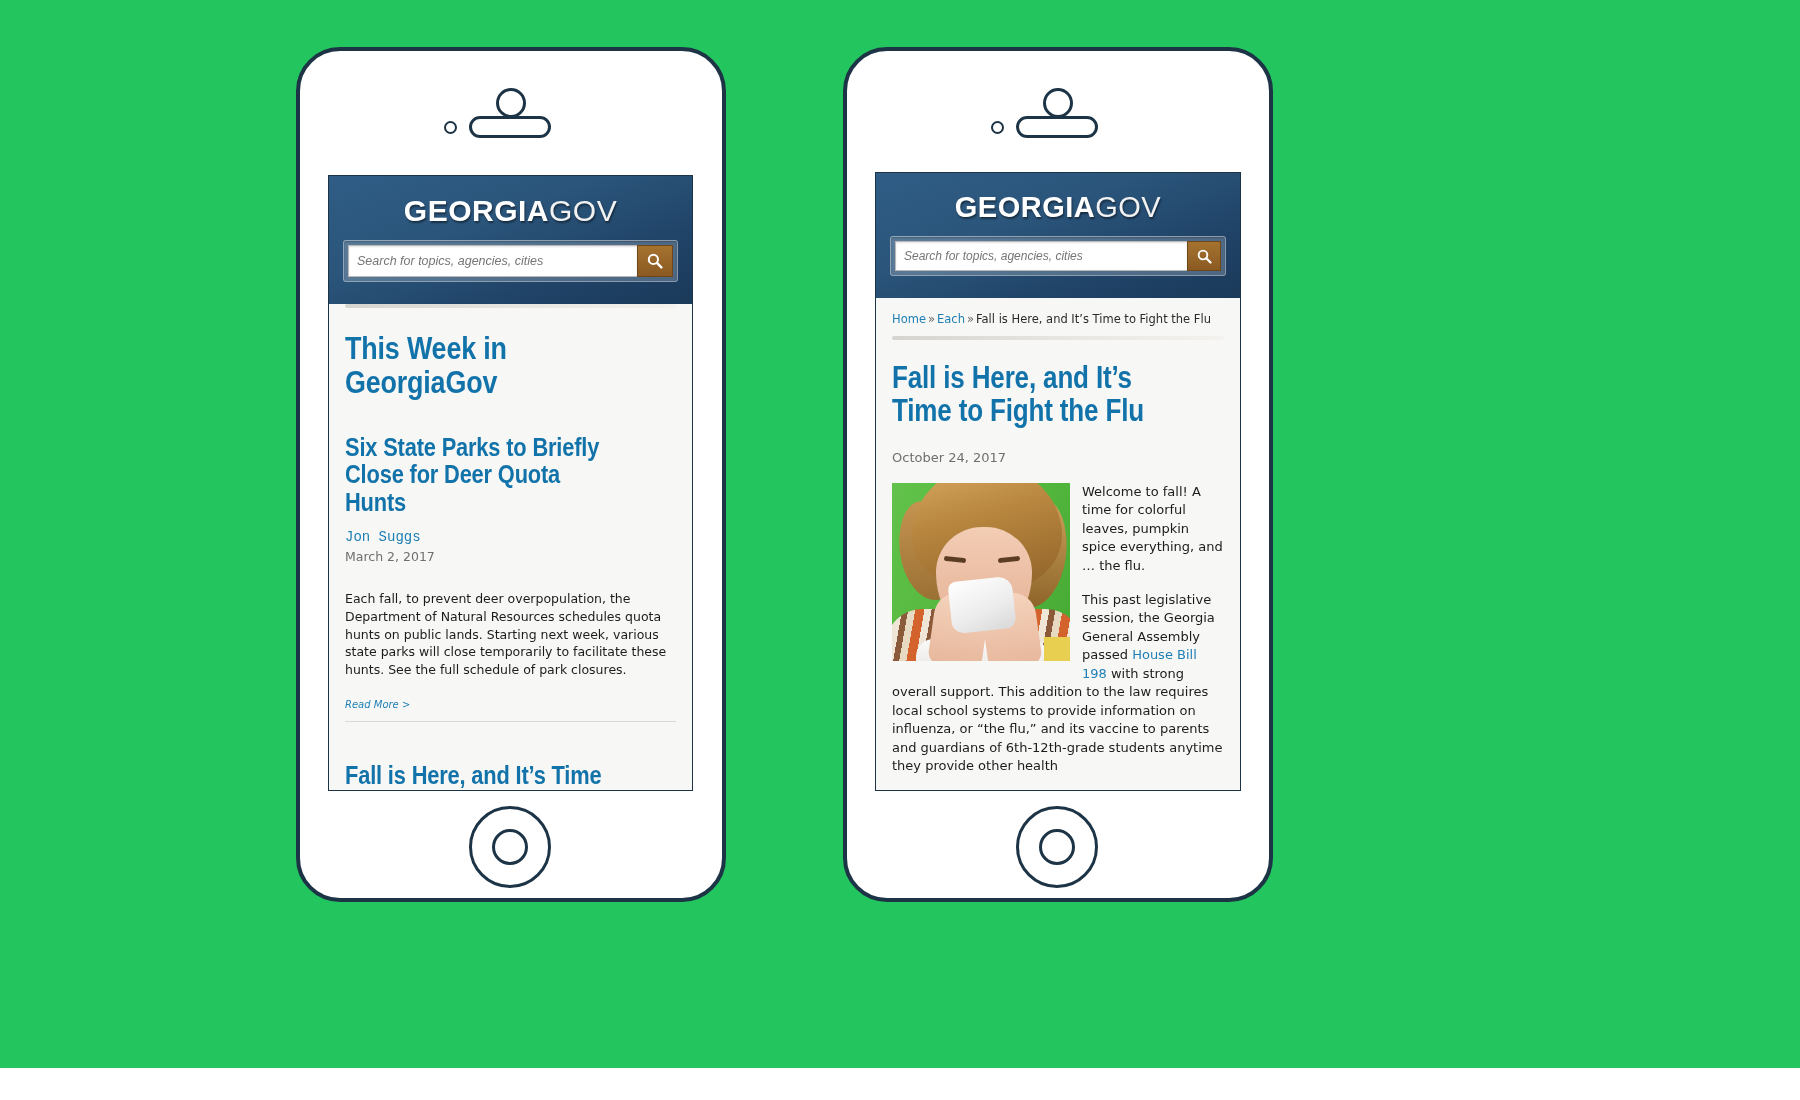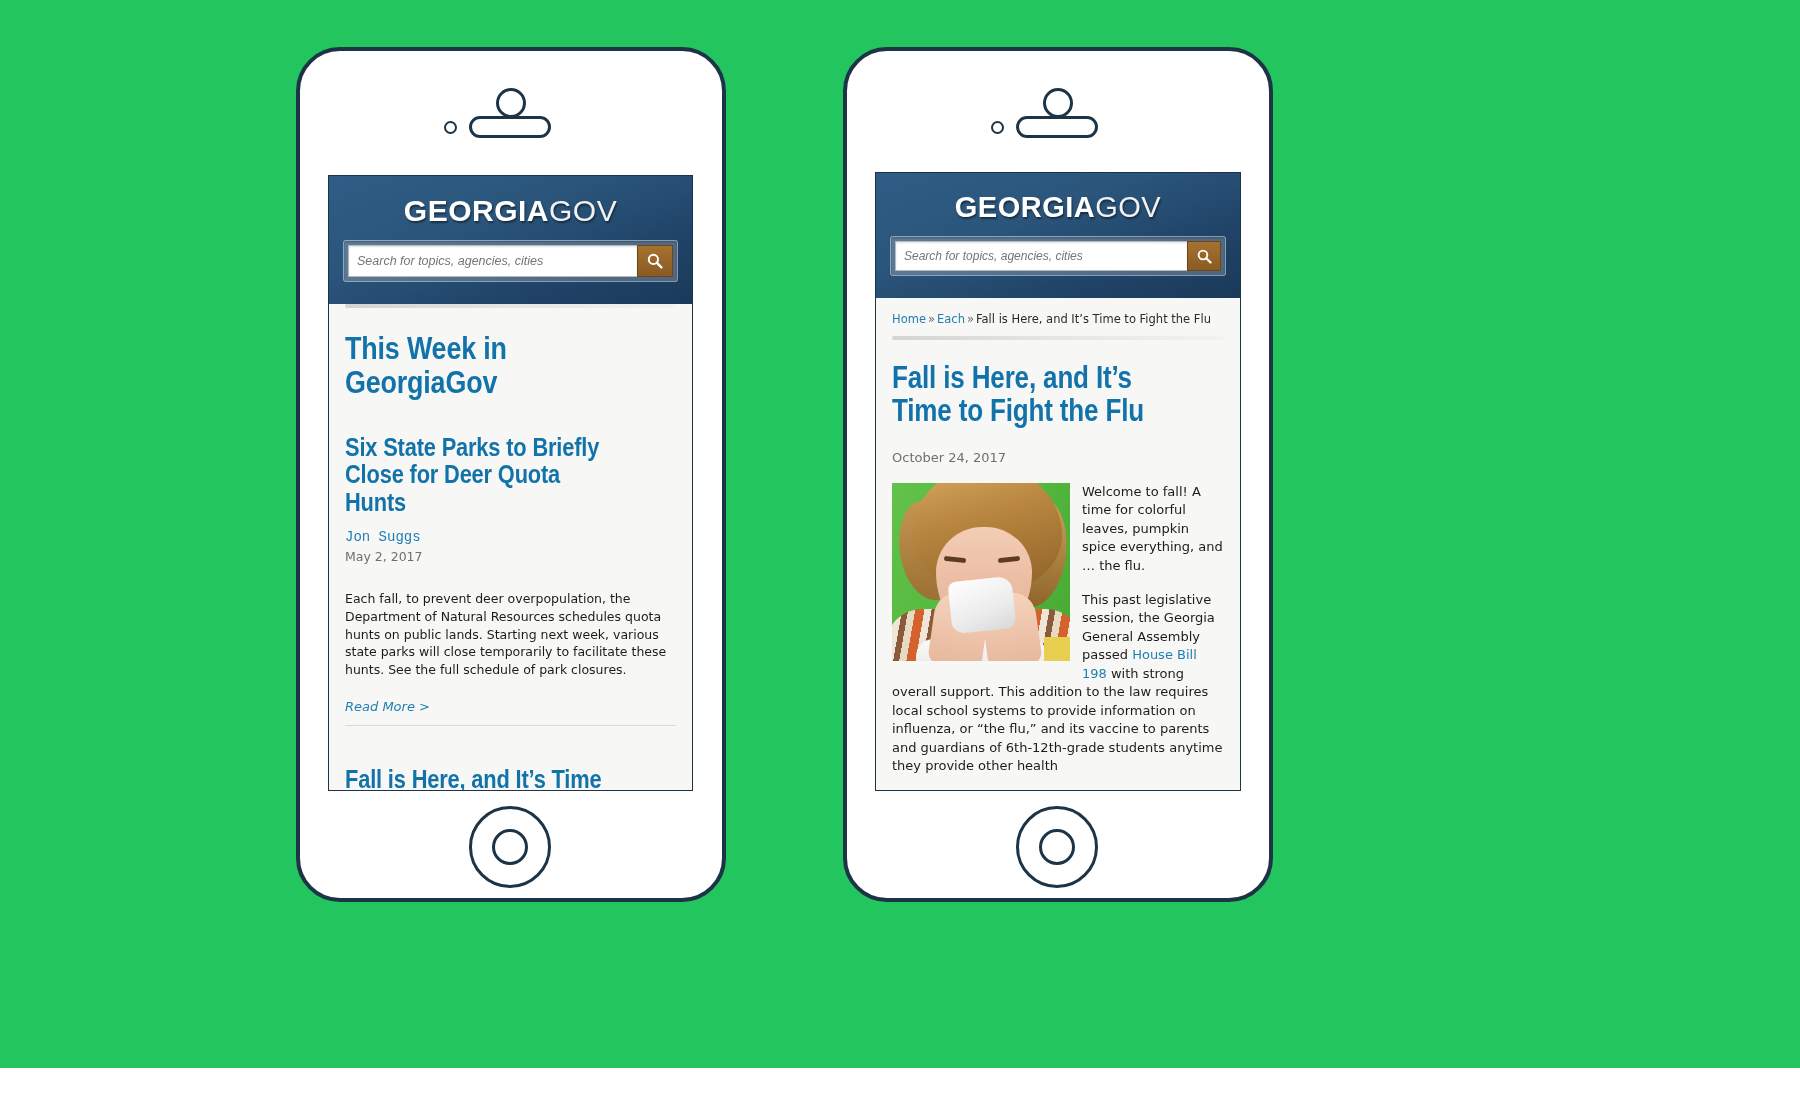--- a/index.html
+++ b/index.html
@@ -347,25 +347,25 @@
 
       <div class="rule"></div>
 
       <div class="page-title" style="font-size:32px; margin:24px 0 34px 0;">This Week in GeorgiaGov</div>
 
       <div>
         <div class="art-title" style="font-size:26px; margin-bottom:12px;">Six State Parks to Briefly Close for Deer Quota Hunts</div>
 
         <div class="byline" style="font-size:14px; line-height:1.42;font-family:Liberation Mono, monospace;">Jon Suggs</div>
 
-        <div class="pubdate" style="font-size:12.5px; line-height:1.42;">May 2, 2017</div>
+        <div class="pubdate" style="font-size:12.5px; line-height:1.42;">March 2, 2017</div>
 
         <div class="body-text" style="font-size:12.5px; line-height:1.42;margin-top:24px;">Each fall, to prevent deer overpopulation, the Department of Natural Resources schedules quota hunts on public lands. Starting next week, various state parks will close temporarily to facilitate these hunts. See the full schedule of park closures.</div>
 
-        <a class="read-more" href="#" style="font-size:13px; margin:20px 0 11px 0;">Read More &gt;</a>
+        <a class="read-more" href="#" style="font-size:10px; margin:20px 0 11px 0;">Read More &gt;</a>
 
         <div class="rule-thin"></div>
       </div>
 
       <div>
         <div class="art-title" style="font-size:26px; margin-top:40px;">Fall is Here, and It’s Time to Fight the Flu</div>
       </div>
 
     </div>
   </div>

